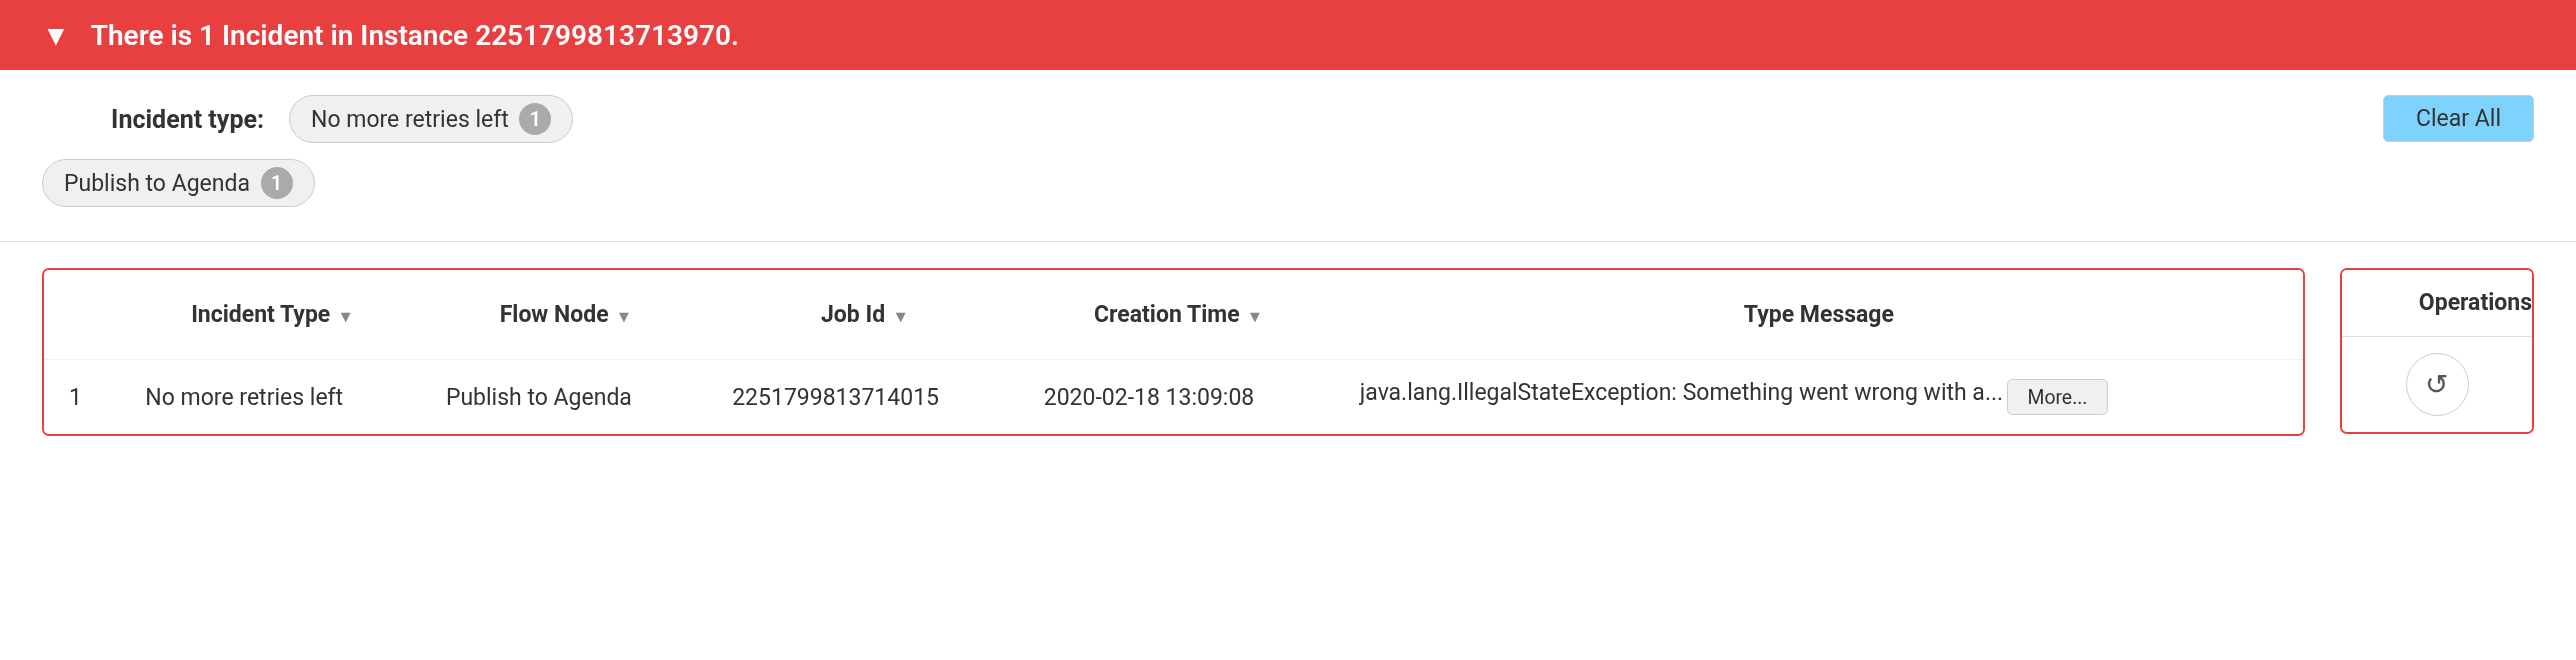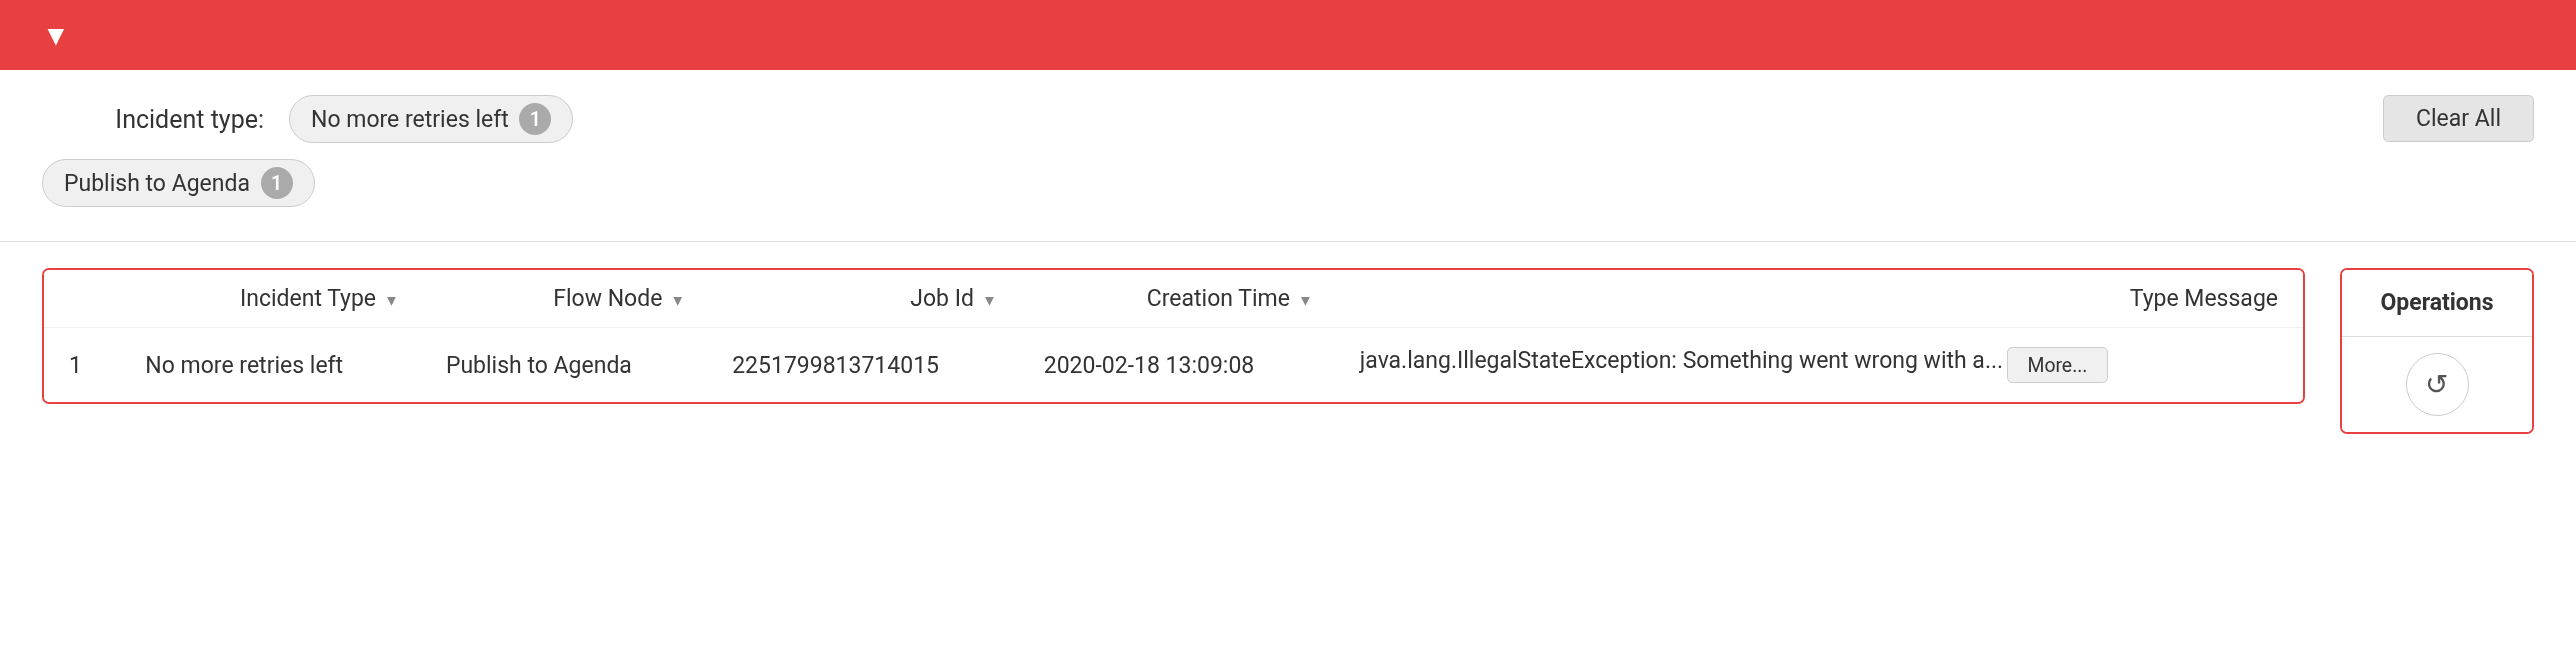--- a/index.html
+++ b/index.html
@@ -54,21 +54,21 @@
     }
 
     .filter-row {
       display: flex;
       align-items: center;
       margin-bottom: 16px;
     }
 
     .filter-label {
       font-size: 25px;
-      font-weight: 400;
+      font-weight: 700;
       color: #333;
       min-width: 247px;
       text-align: right;
       padding-right: 25px;
     }
 
     .filter-tag {
       display: inline-flex;
       align-items: center;
       background: #f0f0f0;
@@ -90,21 +90,21 @@
       align-items: center;
       justify-content: center;
       font-size: 19.4px;
       font-weight: 600;
     }
 
     .clear-all-btn {
       position: absolute;
       right: 42px;
       top: 25px;
-      background: #e5e5e5;
+      background: #7dd3fc;
       border: 1.3px solid #ccc;
       border-radius: 5.3px;
       padding: 8.8px 32px;
       font-size: 23px;
       color: #333;
       cursor: pointer;
     }
 
     
     .table-section {
@@ -124,24 +124,24 @@
       width: 100%;
       border-collapse: collapse;
     }
 
     .incidents-table thead tr {
       background: #fff;
       border-bottom: 0.9px solid #ddd;
     }
 
     .incidents-table th {
-      padding: 15px 25px;
-      text-align: right;
-      font-size: 23px;
-      font-weight: 400;
+      padding: 31px 25px;
+      text-align: center;
+      font-size: 23px;
+      font-weight: 700;
       color: #333;
       white-space: nowrap;
     }
 
     .incidents-table th .sort-arrow {
       font-size: 17.6px;
       margin-left: 5.3px;
       color: #888;
     }
 
@@ -188,21 +188,21 @@
       border: 2.2px solid #e84040;
       border-radius: 7px;
       overflow: hidden;
       width: 194px;
     }
 
     .operations-header {
       background: #fff;
       border-bottom: 0.9px solid #ddd;
       padding: 19.4px 0;
-      text-align: center;
+      text-align: right;
       font-size: 23px;
       font-weight: 700;
       color: #333;
     }
 
     .operations-body {
       background: #fff;
       padding: 16px 0;
       display: flex;
       align-items: center;
@@ -229,20 +229,21 @@
       transform: scaleX(-1);
     }
   </style>
 </head>
 <body>
 
 <div class="page-container">
 
   <div class="alert-banner">
     <span class="chevron-icon">▼</span>
+    <span class="alert-text">There is 1 Incident in Instance 2251799813713970.</span>
   </div>
 
   <div class="filter-section">
 
     <div class="filter-row">
       <span class="filter-label">Incident type:</span>
       <span class="filter-tag">
         <span>No more retries left</span>
         <span class="tag-count">1</span>
       </span>

